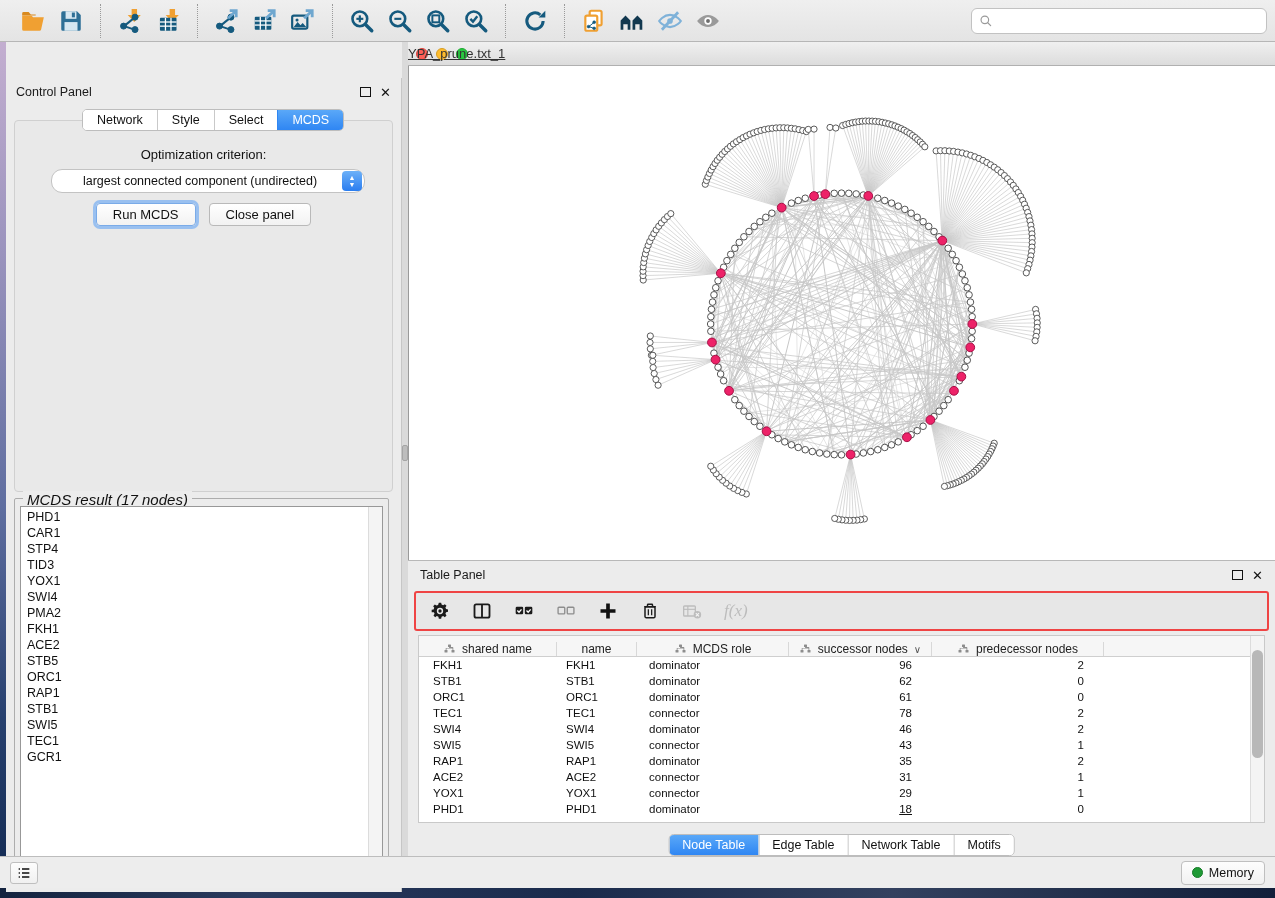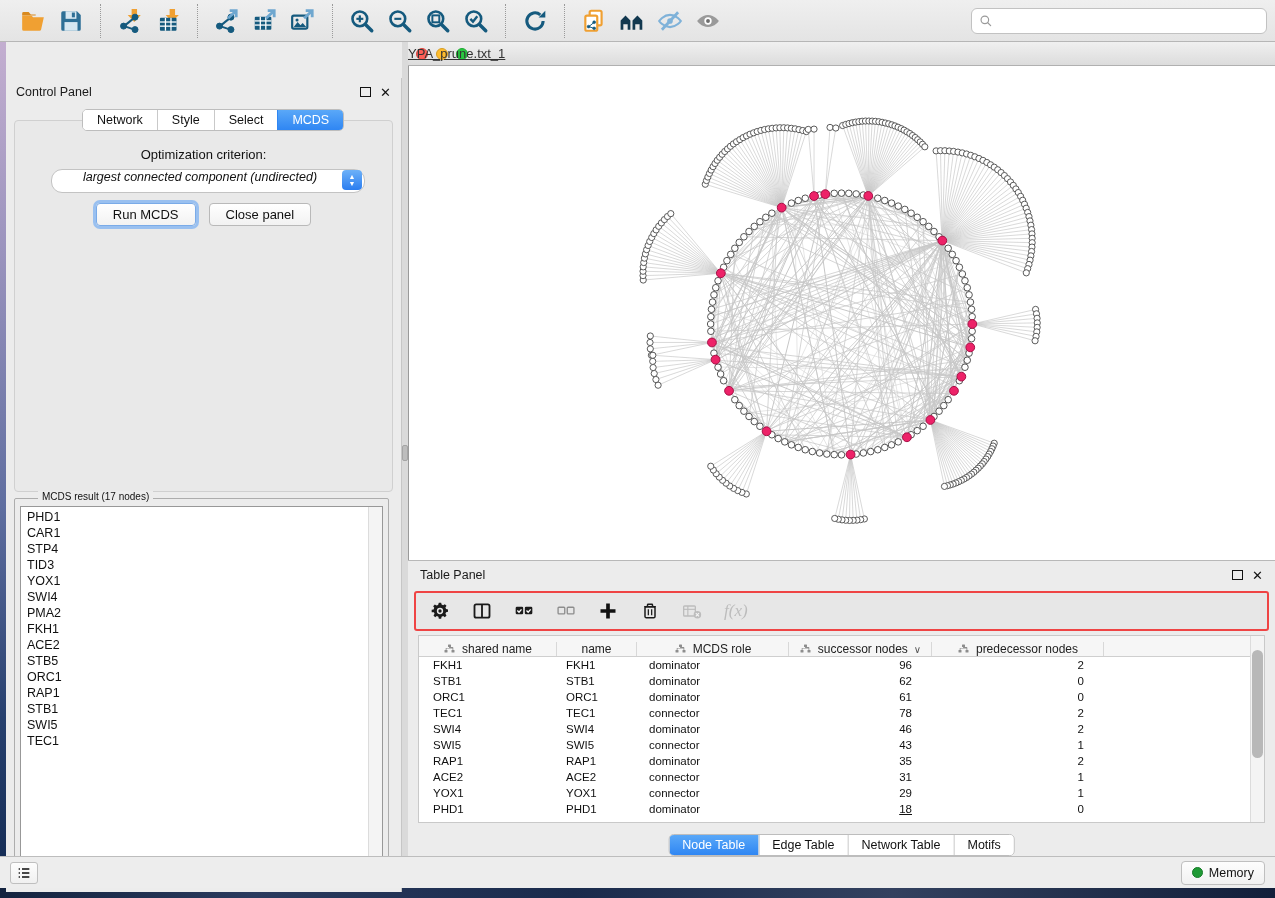--- a/index.html
+++ b/index.html
@@ -34,29 +34,29 @@
   .close-icon::before { content:"✕"; }
 
   .seg-tabs { position:absolute; display:flex; border:1px solid #bdbdbd; border-radius:5px; overflow:hidden; background:#fff; height:22px; z-index:5; box-shadow:0 0 0 1px rgba(255,255,255,.4) inset; }
   .seg { display:flex; align-items:center; justify-content:center; font-size:12.5px; color:#111; background:#fff; border-left:1px solid #c9c9c9; cursor:pointer; padding:0 14px; }
   .seg:first-child { border-left:none; }
   .seg.active { background:linear-gradient(#5aa8f8,#2f86f3); color:#fff; border-left-color:#2f86f3; }
   .cp-tabs { left:76px; top:31px; }
 
   .cp-body { position:absolute; left:8px; right:8px; top:42px; height:372px; background:#e9e9e9; border:1px solid #d0d0d0; border-radius:4px; }
   .opt-label { text-align:center; margin-top:26px; font-size:13px; color:#111; }
-  .dropdown { position:absolute; left:36px; top:48px; width:314px; height:24px; background:#fff; border:1px solid #c3c3c3; border-radius:11px; display:flex; align-items:flex-start; cursor:pointer;font-style:italic; }
+  .dropdown { position:absolute; left:36px; top:48px; width:314px; height:24px; background:#fff; border:1px solid #c3c3c3; border-radius:11px; display:flex; align-items:center; cursor:pointer; }
   .dd-value { flex:1; text-align:center; font-size:12.5px; color:#111; padding-left:6px; white-space:nowrap; overflow:hidden; }
   .dd-stepper { width:20px; height:20px; margin-right:2px; border-radius:4px; background:linear-gradient(#6db1f8,#2a7df0); color:#fff; display:flex; flex-direction:column; align-items:center; justify-content:center; font-size:7px; line-height:7px; flex:none; }
   .btn-row { position:absolute; left:0; right:0; top:82px; display:flex; justify-content:center; gap:13px; }
   .mac-btn { height:23px; padding:0 16px; background:linear-gradient(#fff,#f2f2f2); border:1px solid #b9b9b9; border-radius:4px; font-size:13px; color:#111; cursor:pointer; font-family:inherit; }
   .mac-btn.focus { box-shadow:0 0 0 3px rgba(110,170,245,.65); border-color:#7aabe8; }
 
   .mcds-fieldset { position:absolute; left:8px; right:12px; top:420px; height:376px; border:1px solid #adadad; border-radius:2px; background:#ececec; }
-  .mcds-legend { position:absolute; top:-8px; left:23px; background:#ececec; padding:0 4px; font-size:10px; color:#111; }
+  .mcds-legend { position:absolute; top:-8px; left:8px; background:#ececec; padding:0 4px; font-size:15px; color:#111;font-style:italic; }
   .mcds-list-wrap { position:absolute; left:5px; right:5px; top:7px; bottom:5px; background:#fff; border:1px solid #989898; display:flex; }
   .mcds-list { flex:1; overflow:hidden; padding:2px 0 0 6px; }
   .mcds-list li { list-style:none; font-size:12.5px; line-height:16px; color:#111; cursor:default; }
   .vtrack { width:14px; background:#f4f4f4; border-left:1px solid #dcdcdc; flex:none; position:relative; }
   .vtrack .thumb { position:absolute; left:1px; right:1px; border-radius:6px; background:#b8b8b8; }
 
   
   .splitter { position:absolute; left:402px; top:42px; width:6px; height:814px; background:#dadada; cursor:col-resize; }
   .splitter .grip { position:absolute; top:403px; left:0; width:6px; height:16px; background:#bdbdbd; border:1px solid #a5a5a5; border-radius:2px; }
 
@@ -328,20 +328,21 @@
           <li>SWI4</li>
           <li>PMA2</li>
           <li>FKH1</li>
           <li>ACE2</li>
           <li>STB5</li>
           <li>ORC1</li>
           <li>RAP1</li>
           <li>STB1</li>
           <li>SWI5</li>
           <li>TEC1</li>
+          <li>GCR1</li>
         </ul>
       <div class="vtrack"></div>
     </div>
   </div>
 </div>
 
 <div class="splitter">
     <div class="grip"></div>
   </div>
 

